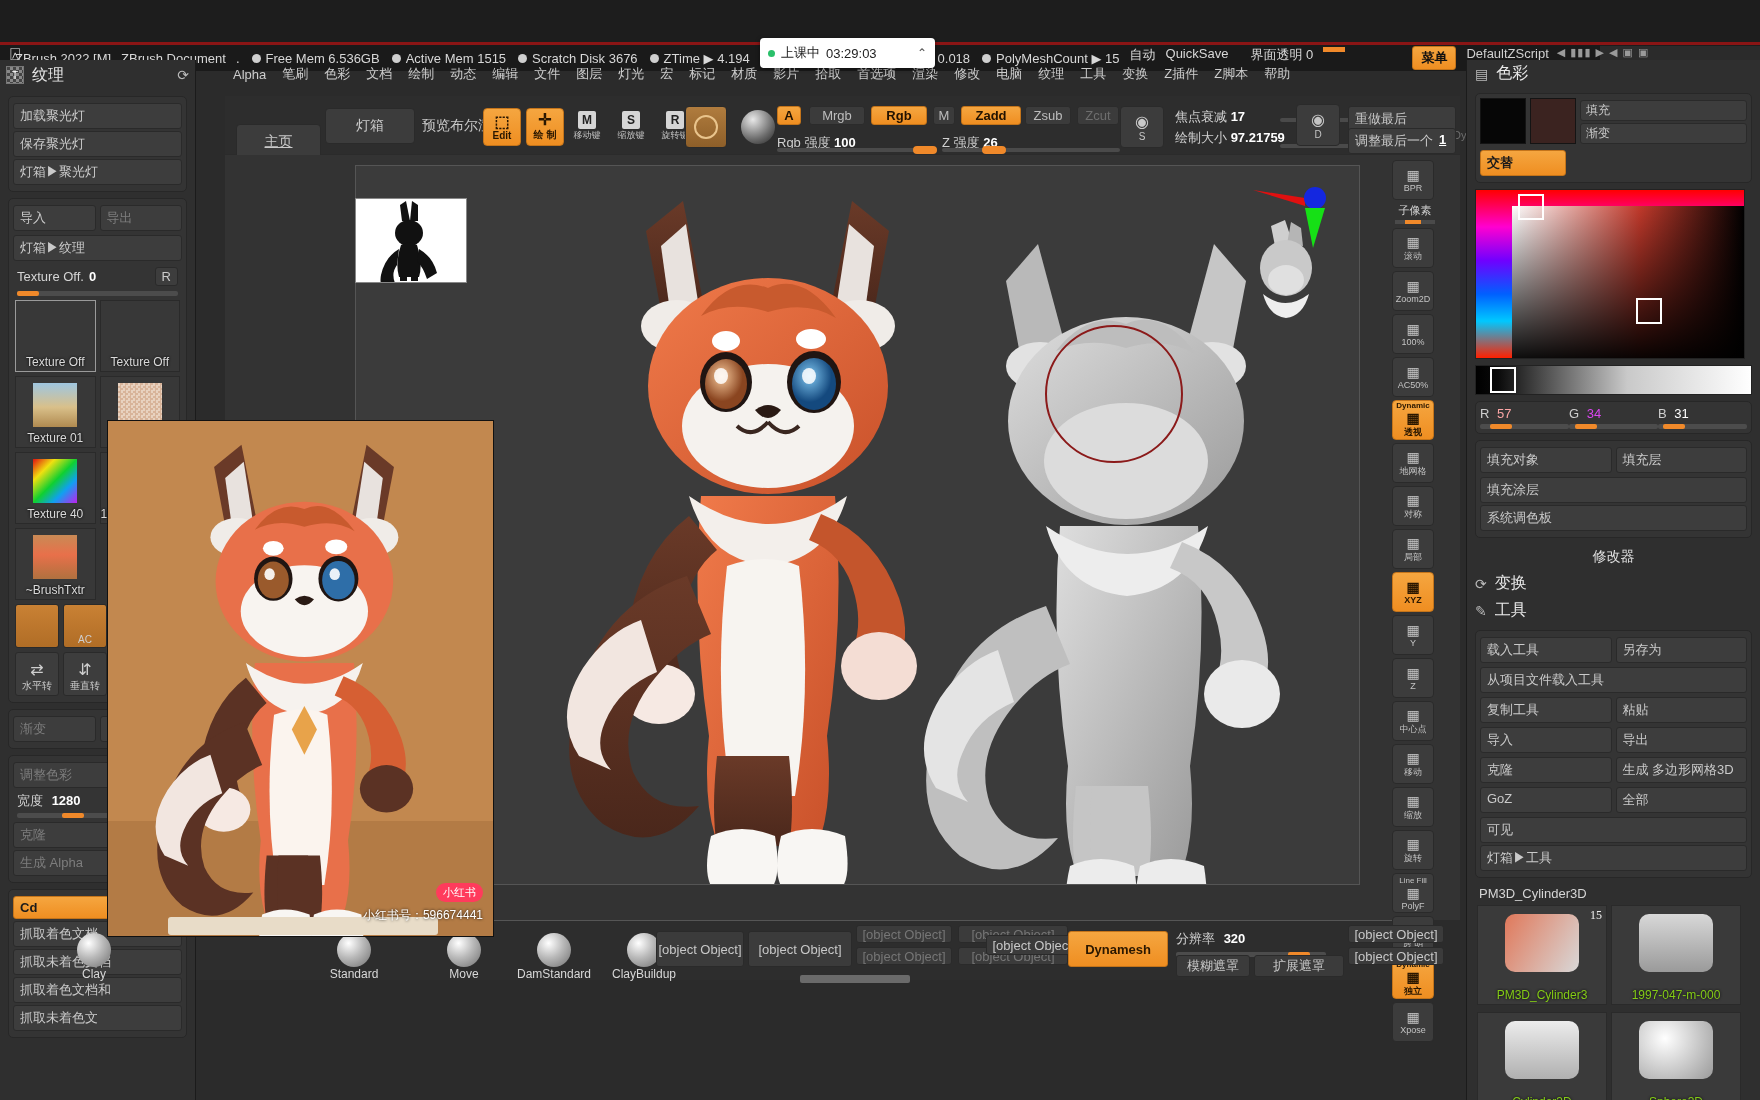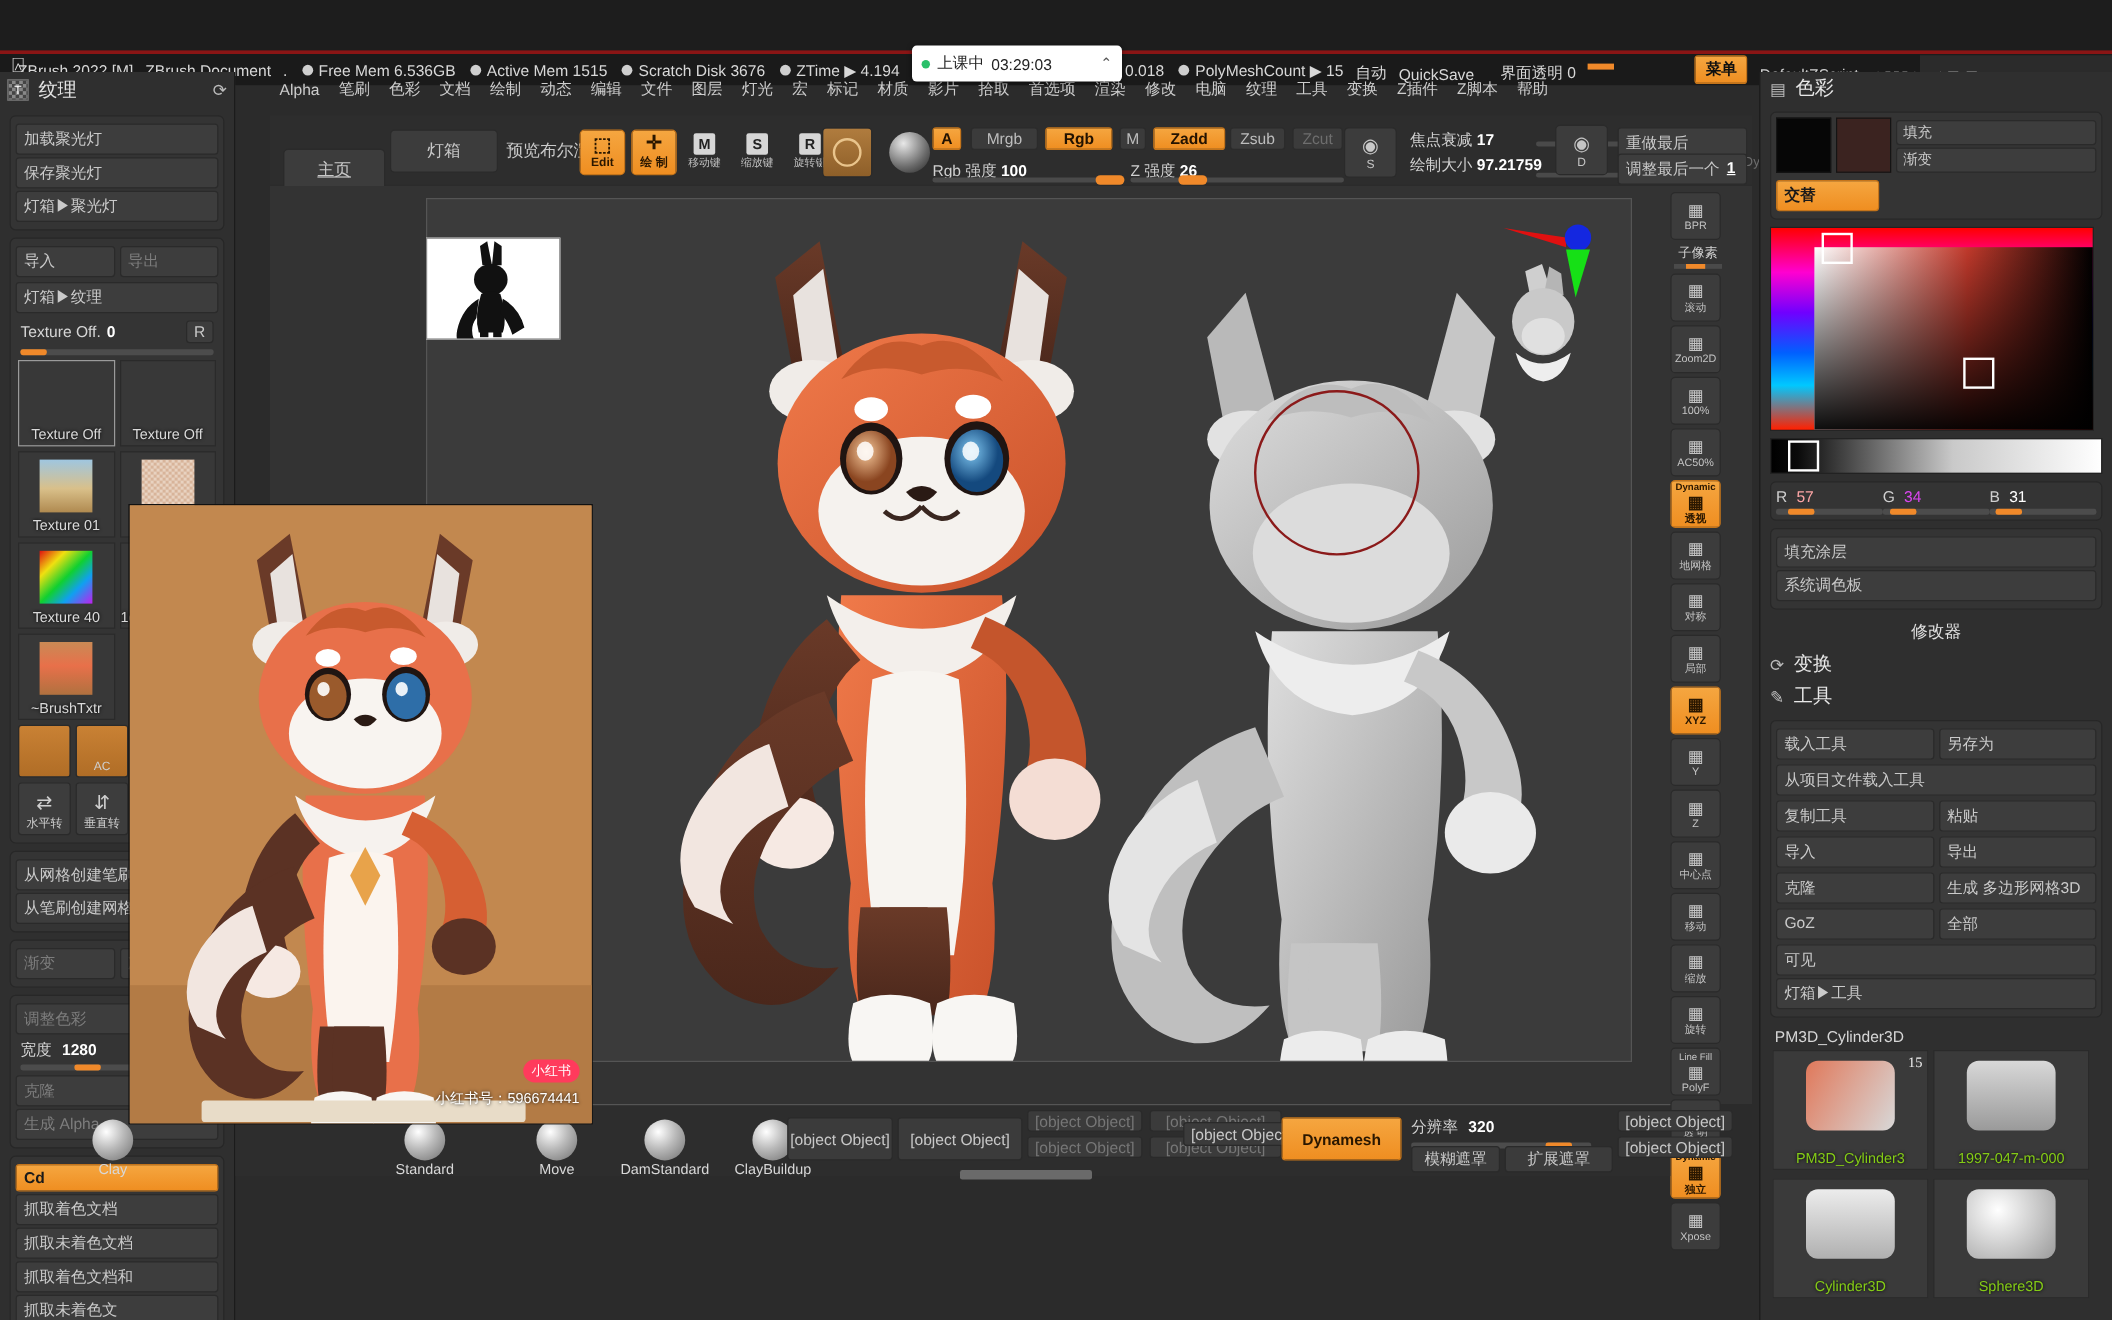--- a/index.html
+++ b/index.html
@@ -19,21 +19,21 @@
   #titlerow{
     position:absolute; left:0; top:45px; width:1600px; height:26px;
     background:#1a1a1a; display:flex; align-items:center; padding-left:8px;
     font-size:13px; color:#d8d8d8; white-space:nowrap;
   }
   .zlogo{ width:20px;height:20px; margin-right:7px; display:inline-block; position:relative;}
   .zlogo:before{content:"⍓"; color:#e0e0e0; font-size:17px; position:absolute; top:-3px;left:2px;}
   .tb-item{ margin-right:10px;}
   .bullet{ display:inline-block; width:9px;height:9px;border-radius:50%;
            background:#cfcfcf; margin:0 5px 0 2px;}
-  .tb-right{ margin-left:auto; display:flex; align-items:flex-end; padding-right:4px;}
+  .tb-right{ margin-left:auto; display:flex; align-items:flex-start; padding-right:4px;}
   #ui-opacity-wrap{ position:relative; margin:0 12px; width:150px;}
   #ui-opacity-label{ color:#d8d8d8; font-size:13px;}
   #ui-opacity-track{ width:150px; height:5px; background:#4a4a4a; margin-top:2px; position:relative;}
   #ui-opacity-thumb{ position:absolute; left:10px; top:0; width:22px;height:5px;background:#f0892a;}
   .orangebtn{
     background:linear-gradient(#f5a640,#ef8e21); color:#101010; font-weight:bold;
     border:1px solid #c4741a; border-radius:3px; padding:2px 8px; font-size:13px;
   }
   #defaultzscript{ margin-left:10px; color:#d0d0d0;}
   .tinyicons{ margin-left:8px; color:#9a9a9a; letter-spacing:1px; font-size:11px;}
@@ -377,24 +377,20 @@
           <span style="font-size: 16px;">⇄</span>
           <span>水平转</span>
         </div>
         <div class="icontile">
           <span style="font-size: 16px;">⇵</span>
           <span>垂直转</span>
         </div>
       </div>
   </div>
 
-  <div class="group" id="meshgroup">
-      <div class="btn ">从网格创建笔刷</div>
-      <div class="btn ">从笔刷创建网格</div>
-    </div>
   <div class="group">
     <div class="row2" id="gradrow">
         <div class="btn dim">渐变</div>
         <div class="btn dim">次</div>
       </div>
   </div>
   <div class="group">
     <div class="btn dim">调整色彩</div>
     <div class="slider-row">
       <span class="slider-label">宽度</span>
@@ -823,20 +819,24 @@
         <span>B</span>
         <span style="margin-left:4px;color:#fff;">31</span>
         <div class="slider-track">
             <span class="slider-thumb" style="left:5px;"></span>
           </div>
       </div>
     </div>
   </div>
 
   <div class="rp-group" id="fillgroup">
+      <div class="row2">
+        <div class="btn">填充对象</div>
+        <div class="btn">填充层</div>
+      </div>
       <div class="btn">填充涂层</div>
       <div class="btn">系统调色板</div>
     </div>
   <div class="rp-title">修改器</div>
   <div class="rp-head">
     <span class="hi">⟳</span>
     <span>变换</span>
   </div>
   <div class="rp-head">
     <span class="hi">✎</span>

